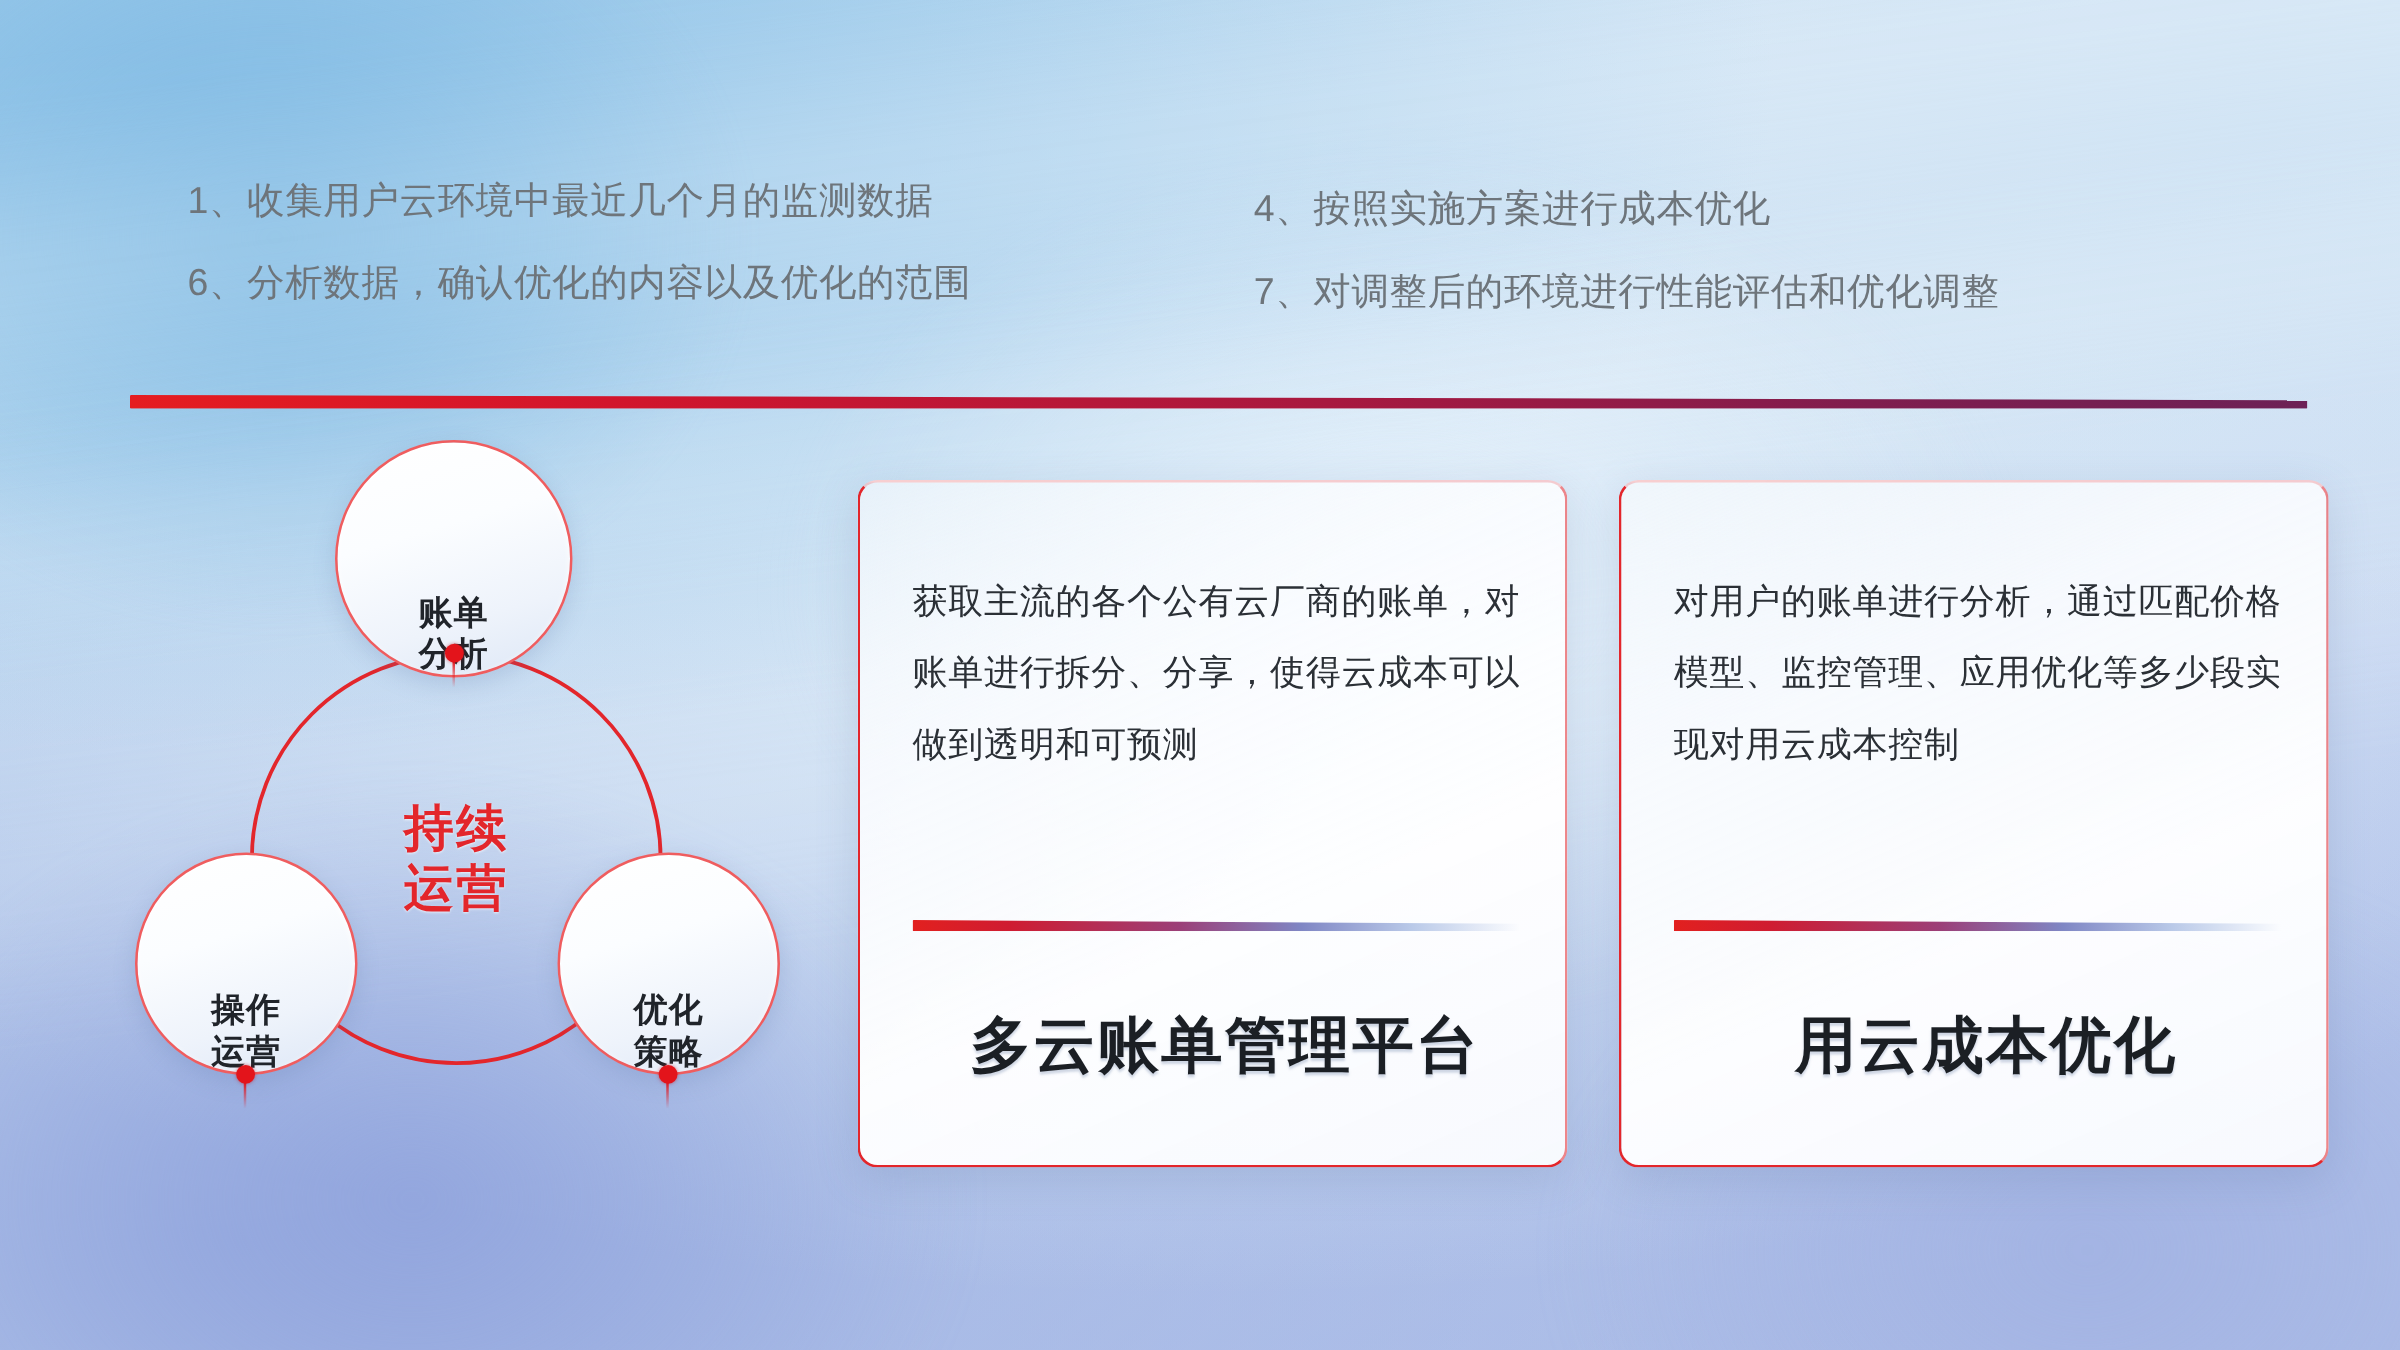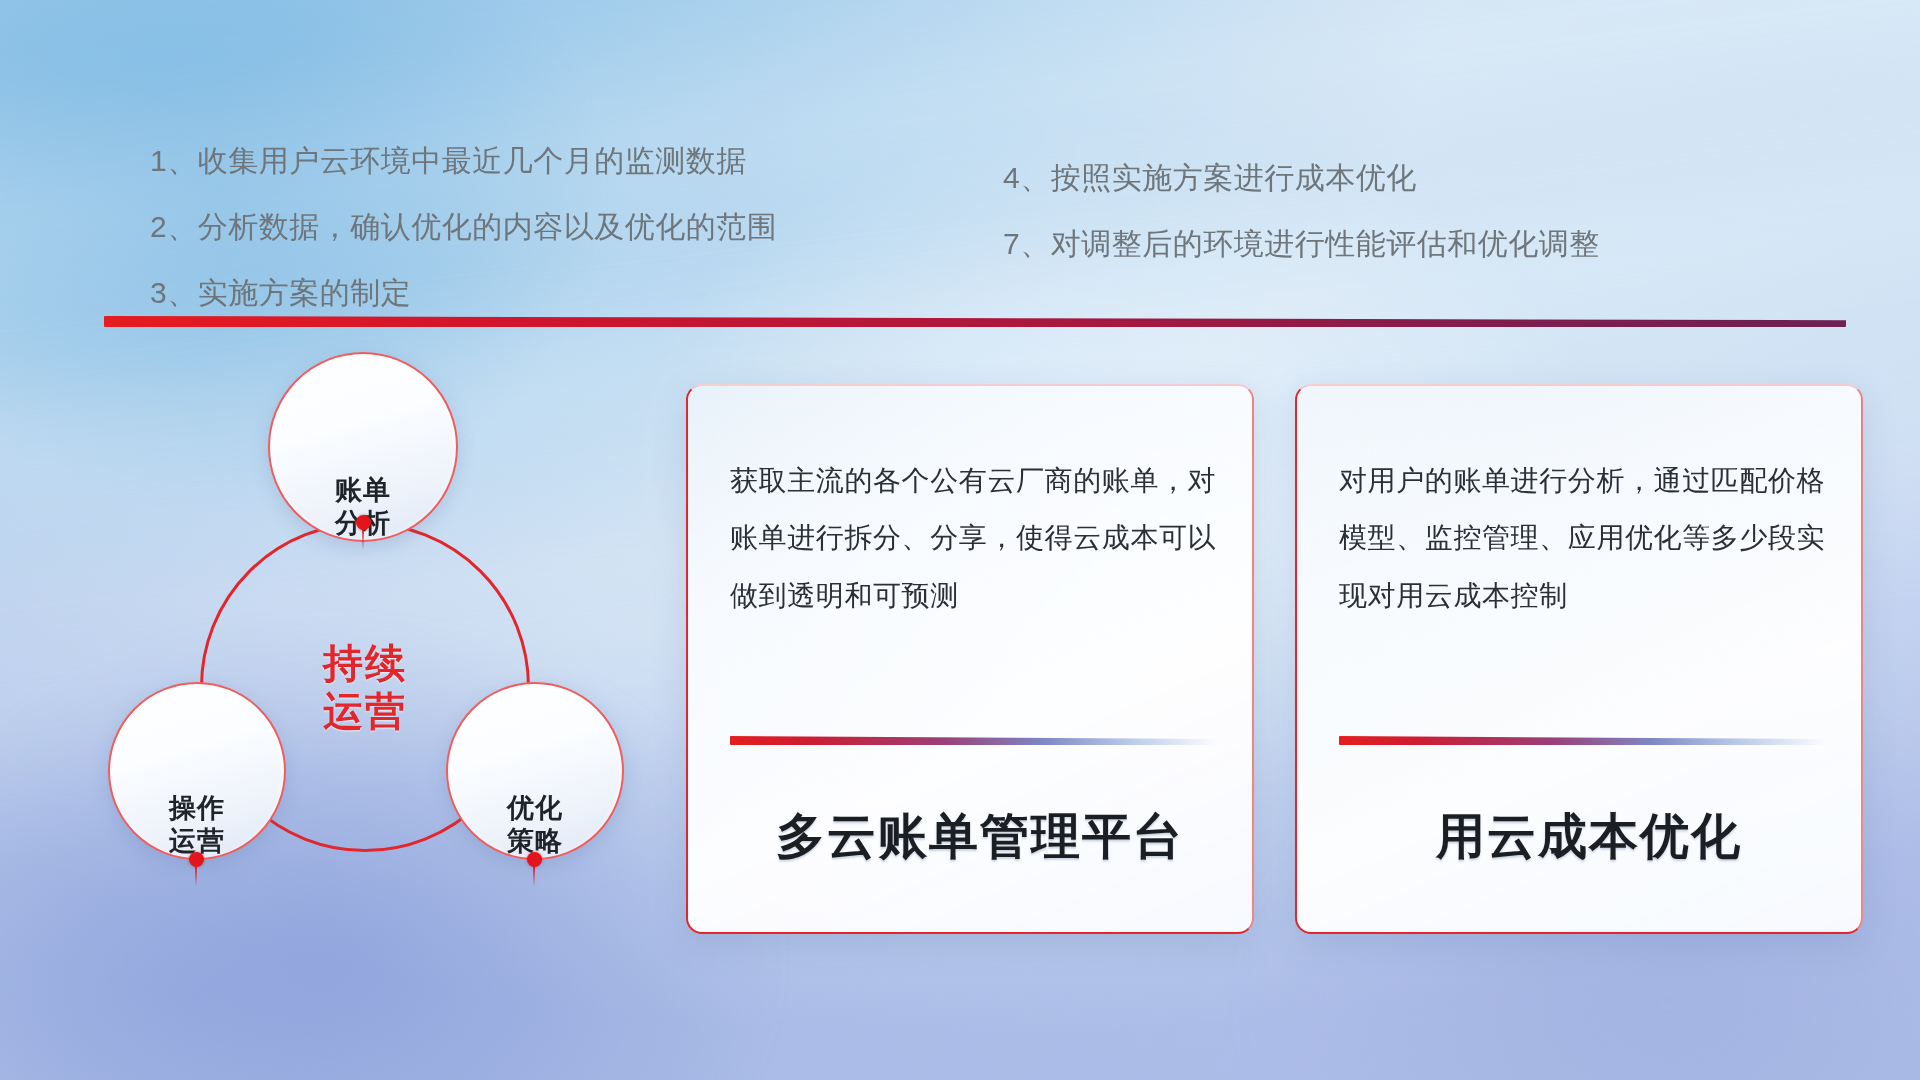--- a/index.html
+++ b/index.html
@@ -47,21 +47,21 @@
   .bg-glow-c{
     position:absolute;left:620px;top:120px;width:1000px;height:700px;
     background:radial-gradient(closest-side,rgba(232,243,252,.70),rgba(232,243,252,0));
     filter:blur(16px);
   }
 
   
   .bullets{position:absolute;color:#6e757b;font-size:30px;line-height:1.0;white-space:nowrap;}
   .bullets .ln{margin-bottom:36px;letter-spacing:.5px;}
   #bullets-left{left:150px;top:98px;margin-top:48px;}
-  #bullets-right{left:1003px;top:163px;}
+  #bullets-right{left:1003px;top:153px;}
 
   
   #divider{
     position:absolute;left:104px;top:316px;width:1742px;height:11px;
   }
   #divider .bar{
     position:absolute;inset:0;
     background:linear-gradient(90deg,#e51c20 0%,#d2152c 22%,#a8183f 55%,#7f1d4e 80%,#6d2156 100%);
     clip-path:polygon(0 0,100% 38%,100% 100%,0 100%);
     border-radius:1px;
@@ -153,22 +153,21 @@
   <div class="bg-glow-l"></div>
   <div class="bg-glow-c"></div>
   <div class="bg-glow-b"></div>
   <div class="bg-glow-br"></div>
   <div class="bg-streak s1"></div>
   <div class="bg-streak s2"></div>
   <div class="bg-streak s3"></div>
 
   <div class="bullets" id="bullets-left">
     <div class="ln">1、收集用户云环境中最近几个月的监测数据</div>
-    <div class="ln">2、分析数据，确认优化的内容以及优化的范围</div>
-    <div class="ln">3、实施方案的制定</div>
+    <div class="ln">6、分析数据，确认优化的内容以及优化的范围</div>
   </div>
 
   <div class="bullets" id="bullets-right">
     <div class="ln">4、按照实施方案进行成本优化</div>
     <div class="ln">7、对调整后的环境进行性能评估和优化调整</div>
   </div>
 
   <div id="divider">
     <div class="bar"></div>
   </div>

